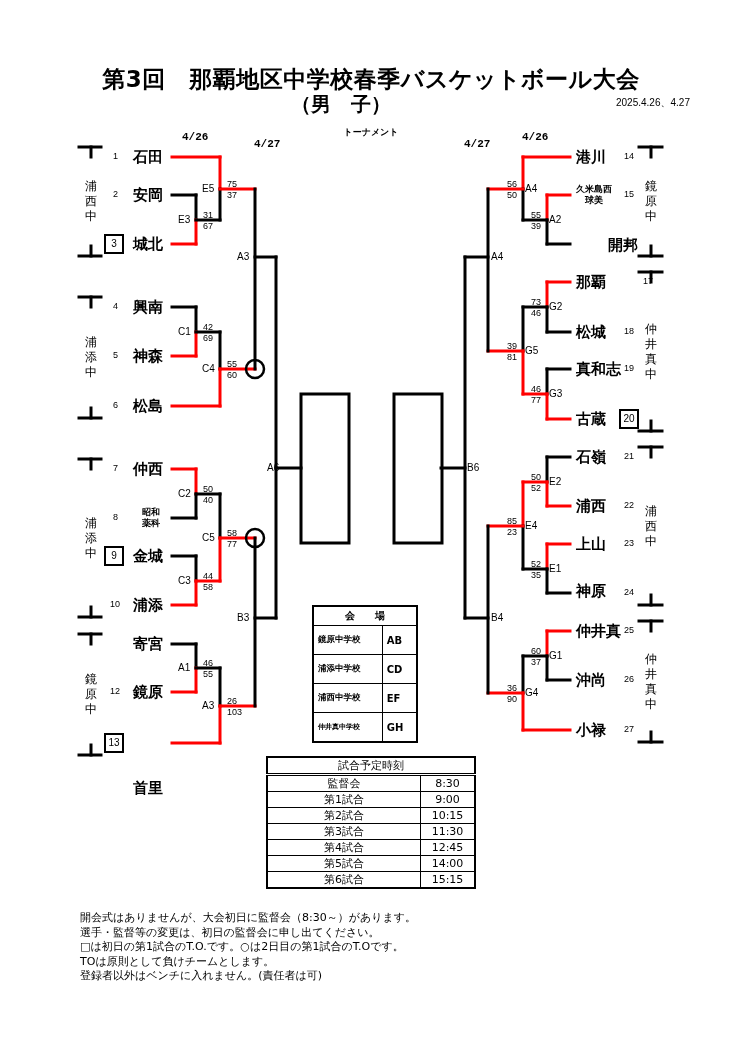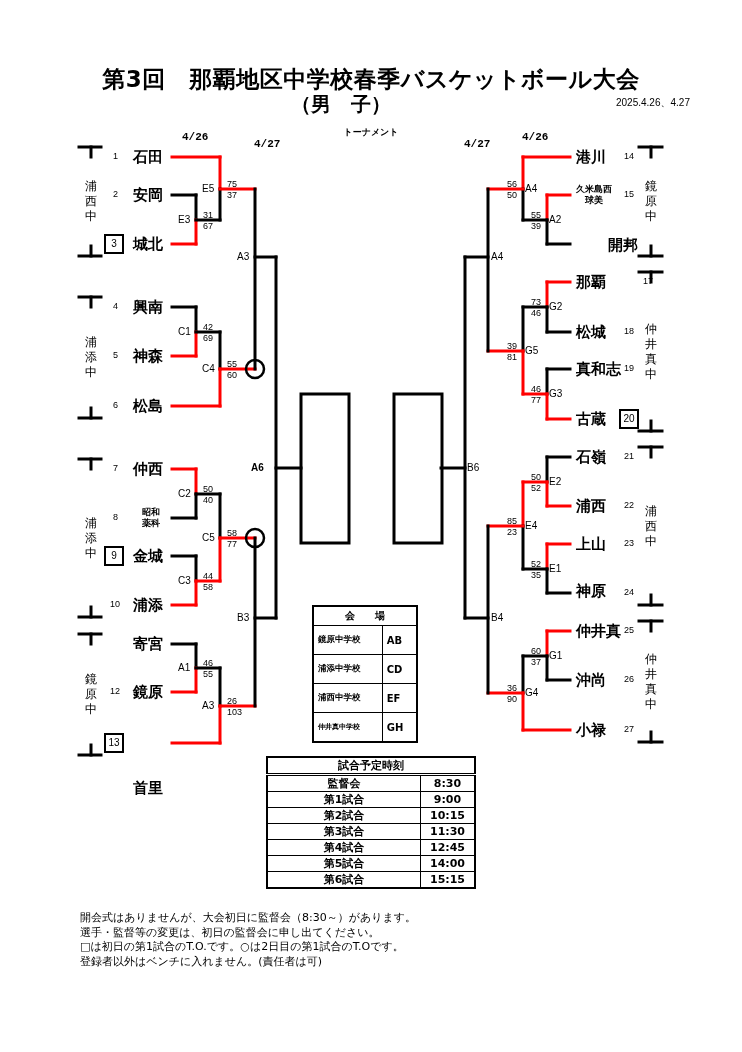--- a/index.html
+++ b/index.html
@@ -17,21 +17,21 @@
   .venue { position:absolute; font-size:12px; line-height:15px; width:14px; text-align:center; font-family:"DejaVu Sans",sans-serif; }
   .mlabel { position:absolute; font-size:10px; font-family:"Liberation Sans",sans-serif; line-height:11px; }
   .score { position:absolute; font-size:9px; font-family:"Liberation Sans",sans-serif; line-height:10px; }
   .tobox { position:absolute; width:20px; height:20px; border:2px solid #000; box-sizing:border-box; font-size:10px; text-align:center; line-height:16px; font-family:"Liberation Sans",sans-serif; }
   table { border-collapse:collapse; }
   #venue-table { position:absolute; left:312px; top:605px; width:106px; border:2px solid #000; }
   #venue-table td, #venue-table th { border:1.5px solid #000; font-size:8.5px; font-weight:bold; height:20px; padding:4px; }
   #venue-table th { height:10px; font-size:10px; line-height:10px; }
   #venue-table td.code { font-size:10px; }
   #schedule-table { position:absolute; left:266px; top:756px; width:210px; border:2px solid #000; }
-  #schedule-table td, #schedule-table th { border:1.5px solid #000; font-size:11px; font-weight:bold; height:15px; padding:0; text-align:center; line-height:14px; }
+  #schedule-table td, #schedule-table th { border:1.5px solid #000; font-size:11px; font-weight:normal; height:15px; padding:0; text-align:center; line-height:14px; }
   #schedule-table th { border-bottom:3px double #000; }
   #notes { left:80px; top:911px; font-size:11px; line-height:14.5px; }
   #notes div { white-space:nowrap; }
 </style>
 </head>
 <body>
 
 <div id="title" class="abs">第3回　那覇地区中学校春季バスケットボール大会</div>
 <div id="subtitle" class="abs">（男　子）</div>
 <div id="dates" class="abs">2025.4.26、4.27</div>
@@ -284,21 +284,21 @@
     <div class="score" style="left: 507px; top: 516px;">85</div>
     <div class="score" style="left: 507px; top: 527px;">23</div>
     <div class="mlabel" style="left: 549px; top: 650px;">G1</div>
     <div class="score" style="left: 531px; top: 646px;">60</div>
     <div class="score" style="left: 531px; top: 657px;">37</div>
     <div class="mlabel" style="left: 525px; top: 687px;">G4</div>
     <div class="score" style="left: 507px; top: 683px;">36</div>
     <div class="score" style="left: 507px; top: 694px;">90</div>
     <div class="mlabel" style="left: 237px; top: 251px;">A3</div>
     <div class="mlabel" style="left: 237px; top: 612px;">B3</div>
-    <div class="mlabel" style="left: 251px; top: 462px; font-weight: bold;">A6</div>
+    <div class="mlabel" style="left: 267px; top: 462px;">A6</div>
     <div class="mlabel" style="left: 491px; top: 251px;">A4</div>
     <div class="mlabel" style="left: 491px; top: 612px;">B4</div>
     <div class="mlabel" style="left: 467px; top: 462px;">B6</div>
     <div class="venue" style="left: 84px; top: 179px; white-space: pre;">浦
 西
 中</div>
     <div class="venue" style="left: 84px; top: 335px; white-space: pre;">浦
 添
 中</div>
     <div class="venue" style="left: 84px; top: 515.5px; white-space: pre;">浦
@@ -380,14 +380,15 @@
         <td>第6試合</td>
         <td>15:15</td>
       </tr>
 </tbody>
   </table>
 
 <div id="notes" class="abs">
   <div>開会式はありませんが、大会初日に監督会（8:30～）があります。</div>
   <div>選手・監督等の変更は、初日の監督会に申し出てください。</div>
   <div>□は初日の第1試合のT.O.です。○は2日目の第1試合のT.Oです。</div>
+  <div>TOは原則として負けチームとします。</div>
   <div>登録者以外はベンチに入れません。(責任者は可)</div>
 </div>
 
 </body></html>

